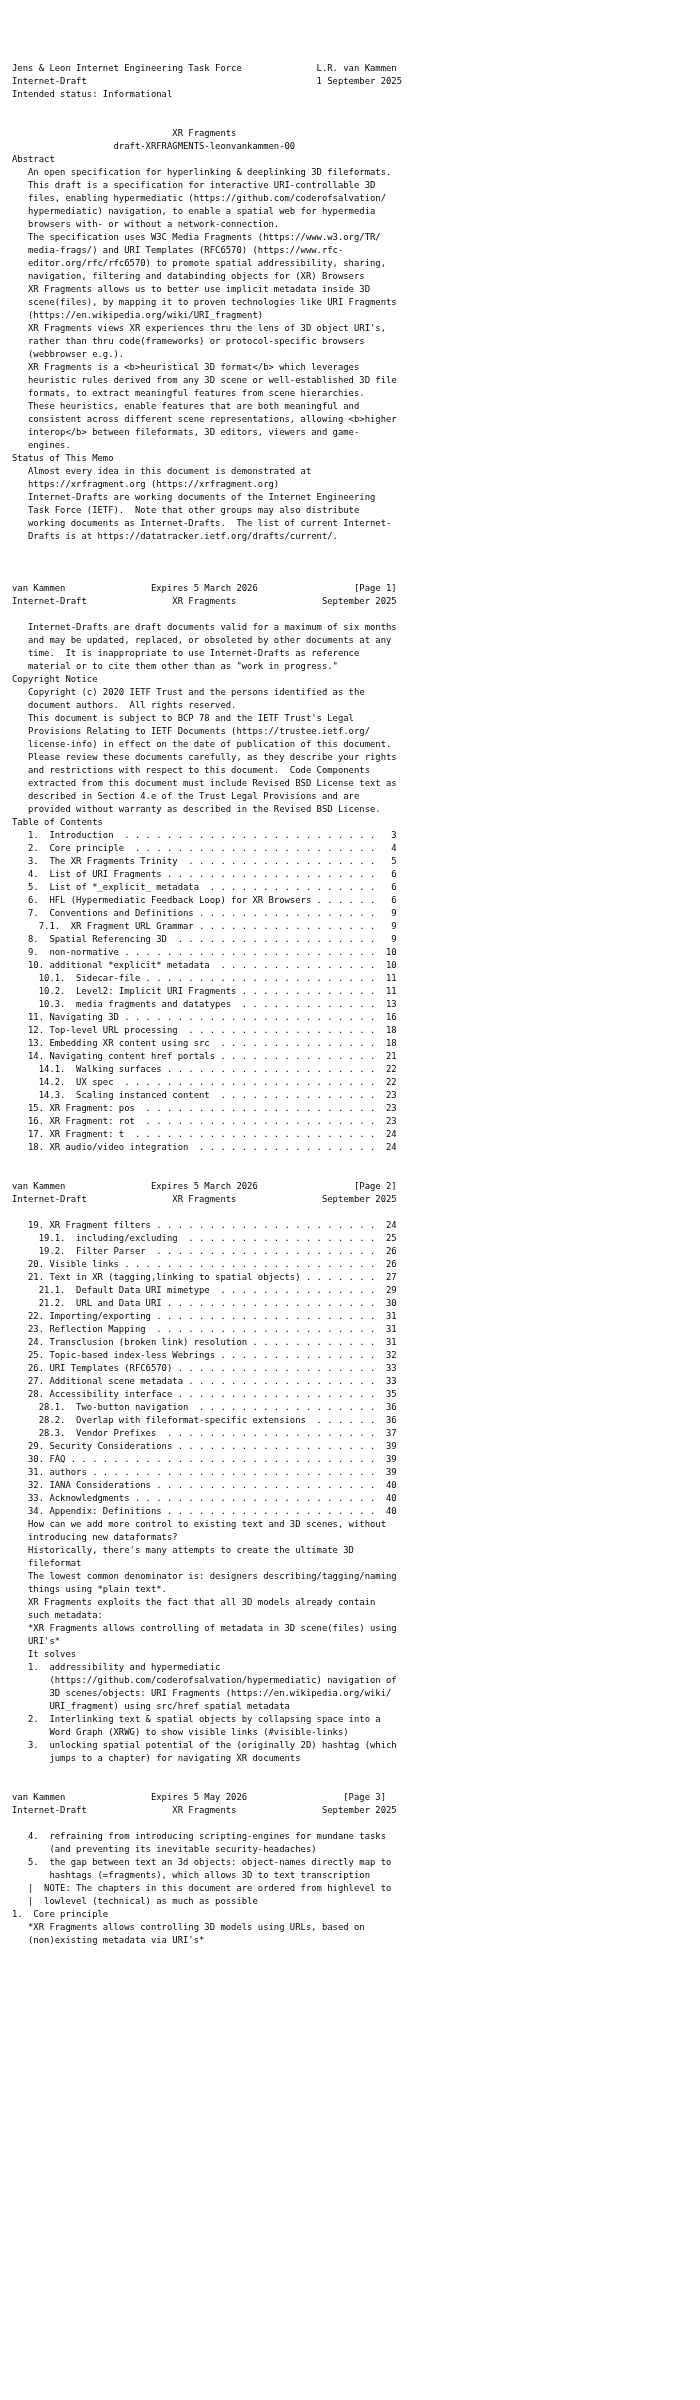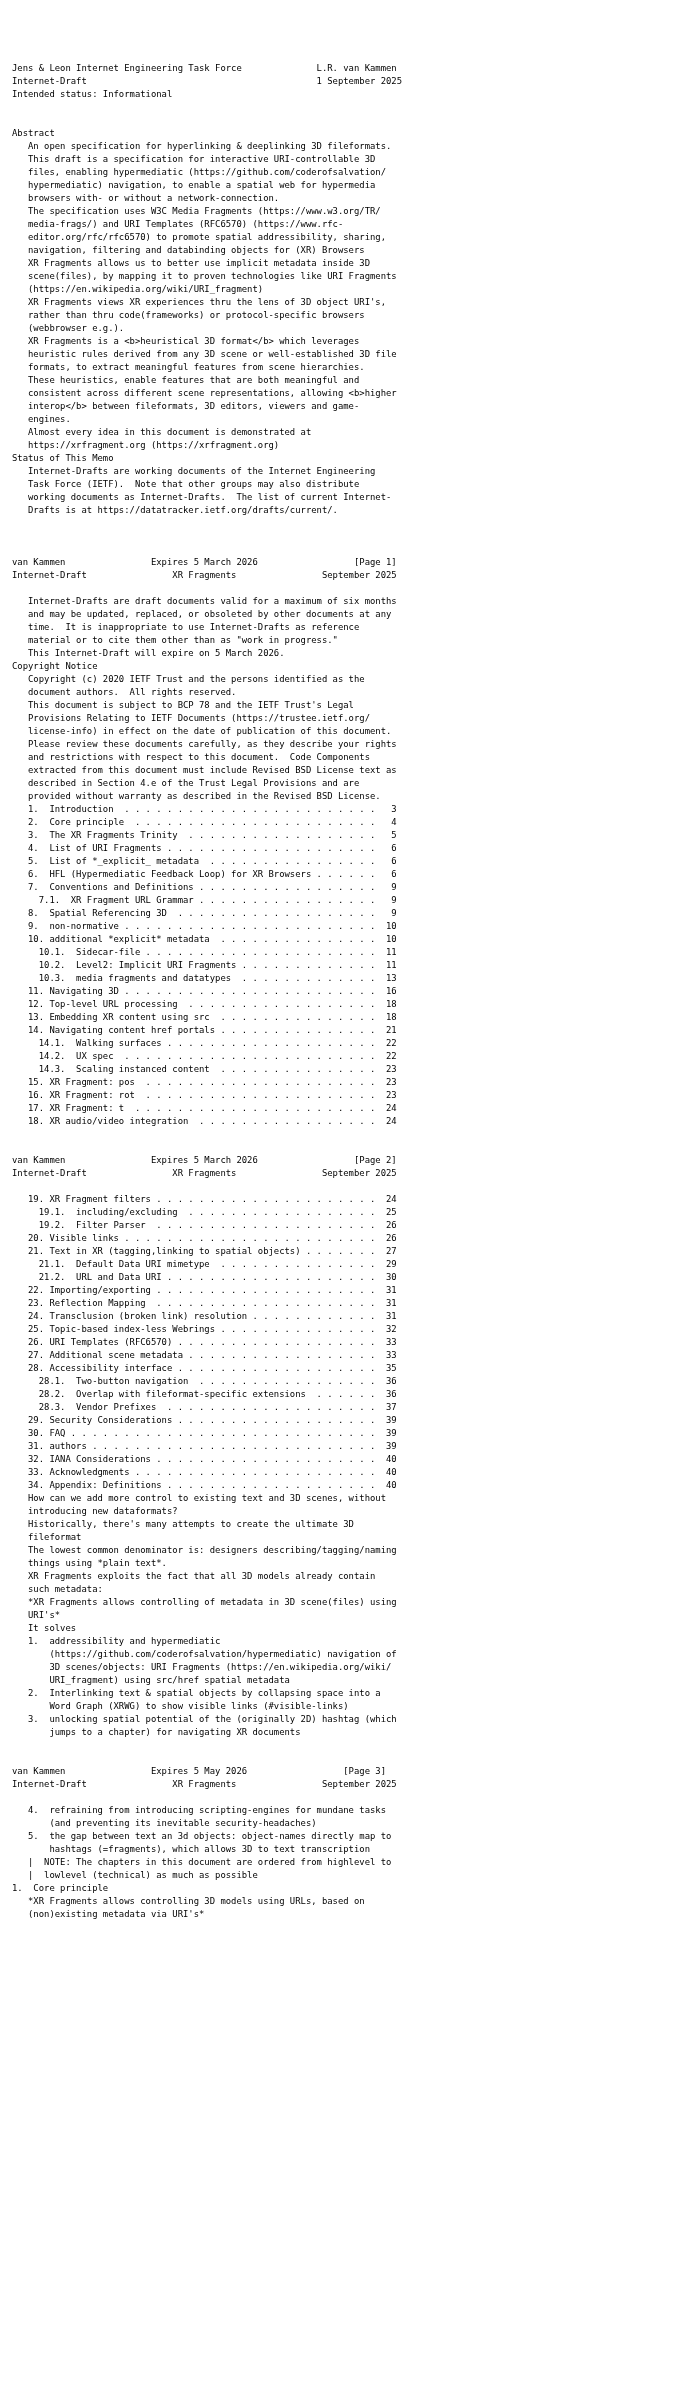--- a/index.html
+++ b/index.html
@@ -34,20 +34,23 @@
 <body>
 
 <main class="doc">
 
   <section>
     <pre>Jens &amp; Leon Internet Engineering Task Force              L.R. van Kammen
 Internet-Draft                                           1 September 2025
 Intended status: Informational
 
 
+</pre>
+    <pre>                              XR Fragments
+                   draft-XRFRAGMENTS-leonvankammen-00
 </pre>
     <pre>Abstract
 </pre>
     <pre>   An open specification for hyperlinking &amp; deeplinking 3D fileformats.
    This draft is a specification for interactive URI-controllable 3D
    files, enabling hypermediatic (https://github.com/coderofsalvation/
    hypermediatic) navigation, to enable a spatial web for hypermedia
    browsers with- or without a network-connection.
    The specification uses W3C Media Fragments (https://www.w3.org/TR/
    media-frags/) and URI Templates (RFC6570) (https://www.rfc-
@@ -61,24 +64,24 @@
    (webbrowser e.g.).
 </pre>
     <pre>   XR Fragments is a &lt;b&gt;heuristical 3D format&lt;/b&gt; which leverages
    heuristic rules derived from any 3D scene or well-established 3D file
    formats, to extract meaningful features from scene hierarchies.
    These heuristics, enable features that are both meaningful and
    consistent across different scene representations, allowing &lt;b&gt;higher
    interop&lt;/b&gt; between fileformats, 3D editors, viewers and game-
    engines.
 </pre>
+    <pre>Status of This Memo
+</pre>
     <pre>   Almost every idea in this document is demonstrated at
    https://xrfragment.org (https://xrfragment.org)
-</pre>
-    <pre>Status of This Memo
 </pre>
     <pre>   Internet-Drafts are working documents of the Internet Engineering
    Task Force (IETF).  Note that other groups may also distribute
    working documents as Internet-Drafts.  The list of current Internet-
    Drafts is at https://datatracker.ietf.org/drafts/current/.
 
 
 
 </pre>
     <pre>van Kammen                Expires 5 March 2026                  [Page 1]
@@ -86,36 +89,36 @@
   </section>
 
   <section>
     <pre>Internet-Draft                XR Fragments                September 2025
 
 </pre>
     <pre>   Internet-Drafts are draft documents valid for a maximum of six months
    and may be updated, replaced, or obsoleted by other documents at any
    time.  It is inappropriate to use Internet-Drafts as reference
    material or to cite them other than as "work in progress."
-</pre>
-    <pre>   This Internet-Draft will expire on 5 March 2026.
 </pre>
     <pre>Copyright Notice
 </pre>
     <pre>   Copyright (c) 2020 IETF Trust and the persons identified as the
    document authors.  All rights reserved.
 </pre>
     <pre>   This document is subject to BCP 78 and the IETF Trust's Legal
    Provisions Relating to IETF Documents (https://trustee.ietf.org/
    license-info) in effect on the date of publication of this document.
    Please review these documents carefully, as they describe your rights
    and restrictions with respect to this document.  Code Components
    extracted from this document must include Revised BSD License text as
    described in Section 4.e of the Trust Legal Provisions and are
    provided without warranty as described in the Revised BSD License.
+</pre>
+    <pre>Table of Contents
 </pre>
     <pre>   1.  Introduction  . . . . . . . . . . . . . . . . . . . . . . . .   3
    2.  Core principle  . . . . . . . . . . . . . . . . . . . . . . .   4
    3.  The XR Fragments Trinity  . . . . . . . . . . . . . . . . . .   5
    4.  List of URI Fragments . . . . . . . . . . . . . . . . . . . .   6
    5.  List of *_explicit_ metadata  . . . . . . . . . . . . . . . .   6
    6.  HFL (Hypermediatic Feedback Loop) for XR Browsers . . . . . .   6
    7.  Conventions and Definitions . . . . . . . . . . . . . . . . .   9
      7.1.  XR Fragment URL Grammar . . . . . . . . . . . . . . . . .   9
    8.  Spatial Referencing 3D  . . . . . . . . . . . . . . . . . . .   9

